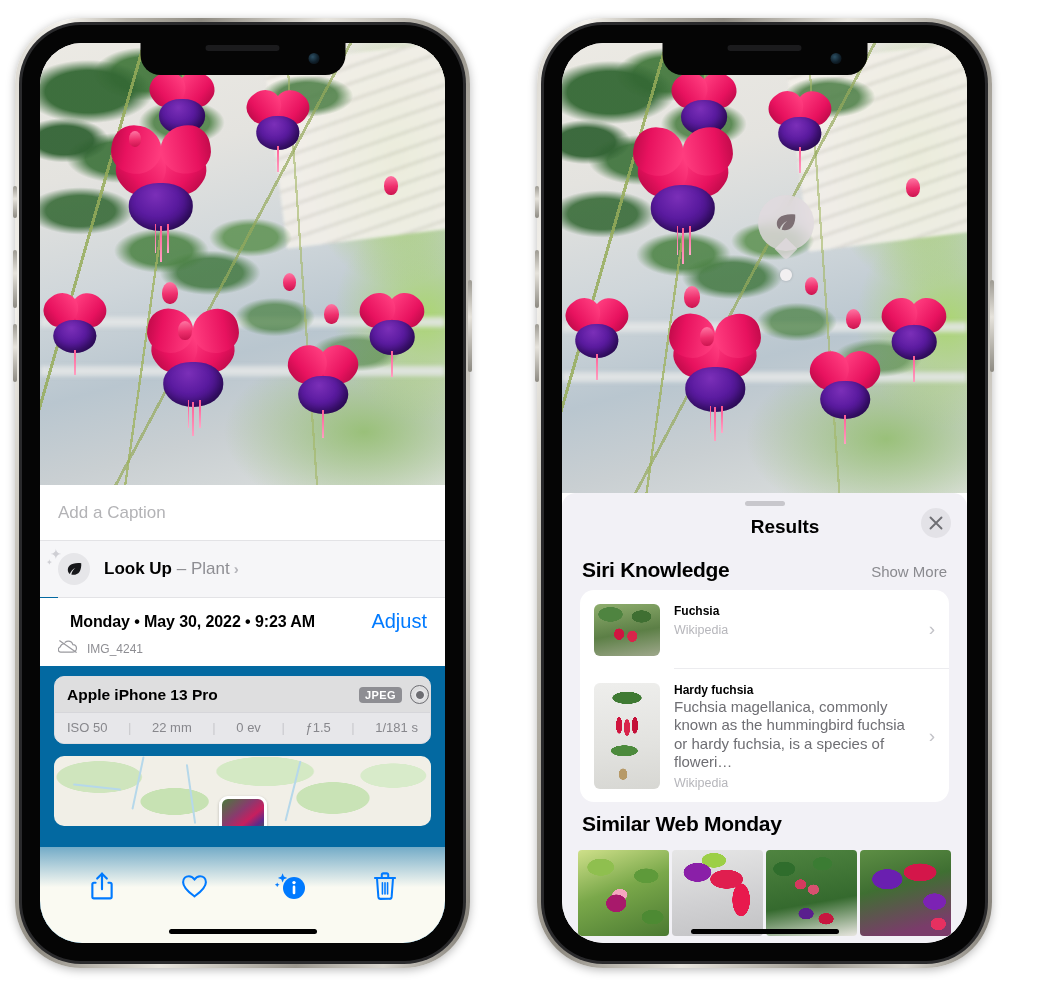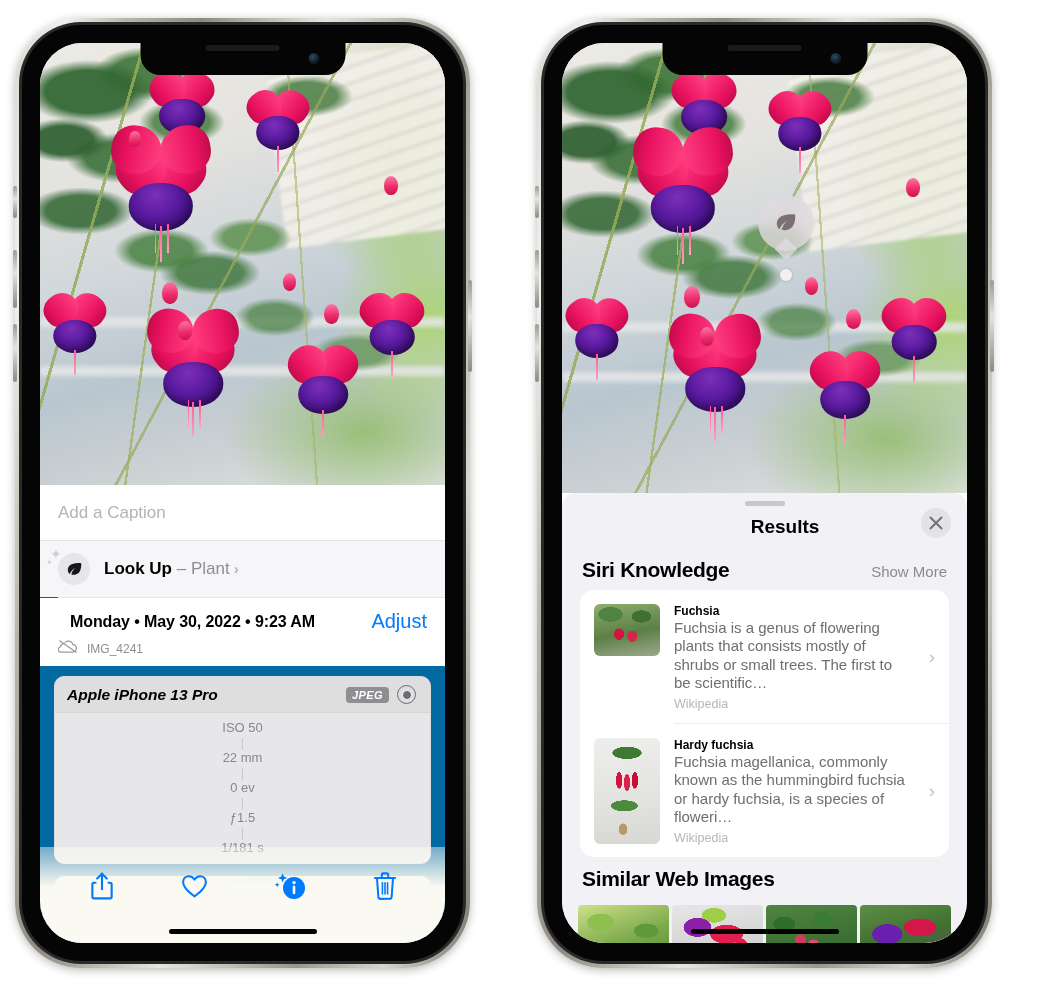--- a/index.html
+++ b/index.html
@@ -227,23 +227,22 @@
   .fname { font-size: 12px; color: #8e8e93; }
 
   .cam-card {
     margin: 10px 14px 0;
     border-radius: 10px; overflow: hidden;
     background: #e7e7ea;
     border: 1px solid #dcdce0;
   }
   .cam-head {
     display: flex; align-items: center; justify-content: space-between;
-    padding: 8px 14px 8px 12px;
+    padding: 8px 1px 8px 12px;
     background: #dededf;
-    font-style: italic;
   }
   .cam-model { font-size: 15.5px; font-weight: 700; color: #000; }
   .cam-head-right { display: flex; align-items: center; gap: 8px; }
   .jpeg-badge {
     background: #8e8e93; color: #fff; font-size: 11px; font-weight: 700;
     border-radius: 4px; padding: 2px 6px; letter-spacing: .4px;
   }
   .aperture-ico {
     width: 19px; height: 19px; border-radius: 50%;
     border: 1.5px solid #6d6d72;
@@ -262,21 +261,20 @@
   }
   .cam-line2 .txt { font-size: 15.5px; color: #6e6e73; }
   .vibrant {
     font-size: 11.5px; color: #6e6e73; letter-spacing: .3px;
     border: 1px solid #a9a9ae; border-radius: 11px; padding: 2px 10px;
   }
   .cam-foot {
     display: flex; align-items: center; justify-content: space-between;
     padding: 7px 12px 8px; background: #e7e7ea;
     border-top: 1px solid #d6d6da;
-    flex-direction: column;
   }
   .cam-foot span { font-size: 13px; color: #87878c; }
   .cam-foot .divider { color: #c9c9cd; }
 
   
   .map-card {
     margin: 12px 14px 0; height: 70px; border-radius: 10px;
     overflow: hidden; position: relative;
     background:
       radial-gradient(ellipse 70px 26px at 12% 30%, #cfe5bd 0 60%, rgba(0,0,0,0) 62%),
@@ -715,39 +713,38 @@
         <div class="section-head">
           <span class="section-title">Siri Knowledge</span>
           <span class="show-more">Show More</span>
         </div>
 
         <div class="kn-card">
           <div class="kn-row">
             <div class="kn-thumb tn-fuchsia1"></div>
             <div class="kn-body">
               <div class="kn-name">Fuchsia</div>
-              <div class="kn-desc">Fuchsia is a genus of flowering plants that consists mostly of shrubs or small trees. The first to be scientific…</div>
               <div class="kn-src">Wikipedia</div>
             </div>
             <span class="kn-chev">›</span>
           </div>
           <div class="kn-sep"></div>
           <div class="kn-row">
             <div class="kn-thumb tall tn-fuchsia2"></div>
             <div class="kn-body">
               <div class="kn-name">Hardy fuchsia</div>
               <div class="kn-desc">Fuchsia magellanica, commonly known as the hummingbird fuchsia or hardy fuchsia, is a species of floweri…</div>
               <div class="kn-src">Wikipedia</div>
             </div>
             <span class="kn-chev">›</span>
           </div>
         </div>
 
         <div class="section-head">
-          <span class="section-title">Similar Web Images</span>
+          <span class="section-title">Similar Web Monday</span>
         </div>
         <div class="web-row">
           <div class="web-thumb tn-a"></div>
           <div class="web-thumb tn-b"></div>
           <div class="web-thumb tn-c"></div>
           <div class="web-thumb tn-d"></div>
         </div>
       </div>
 
       <div class="home-indicator"></div>

